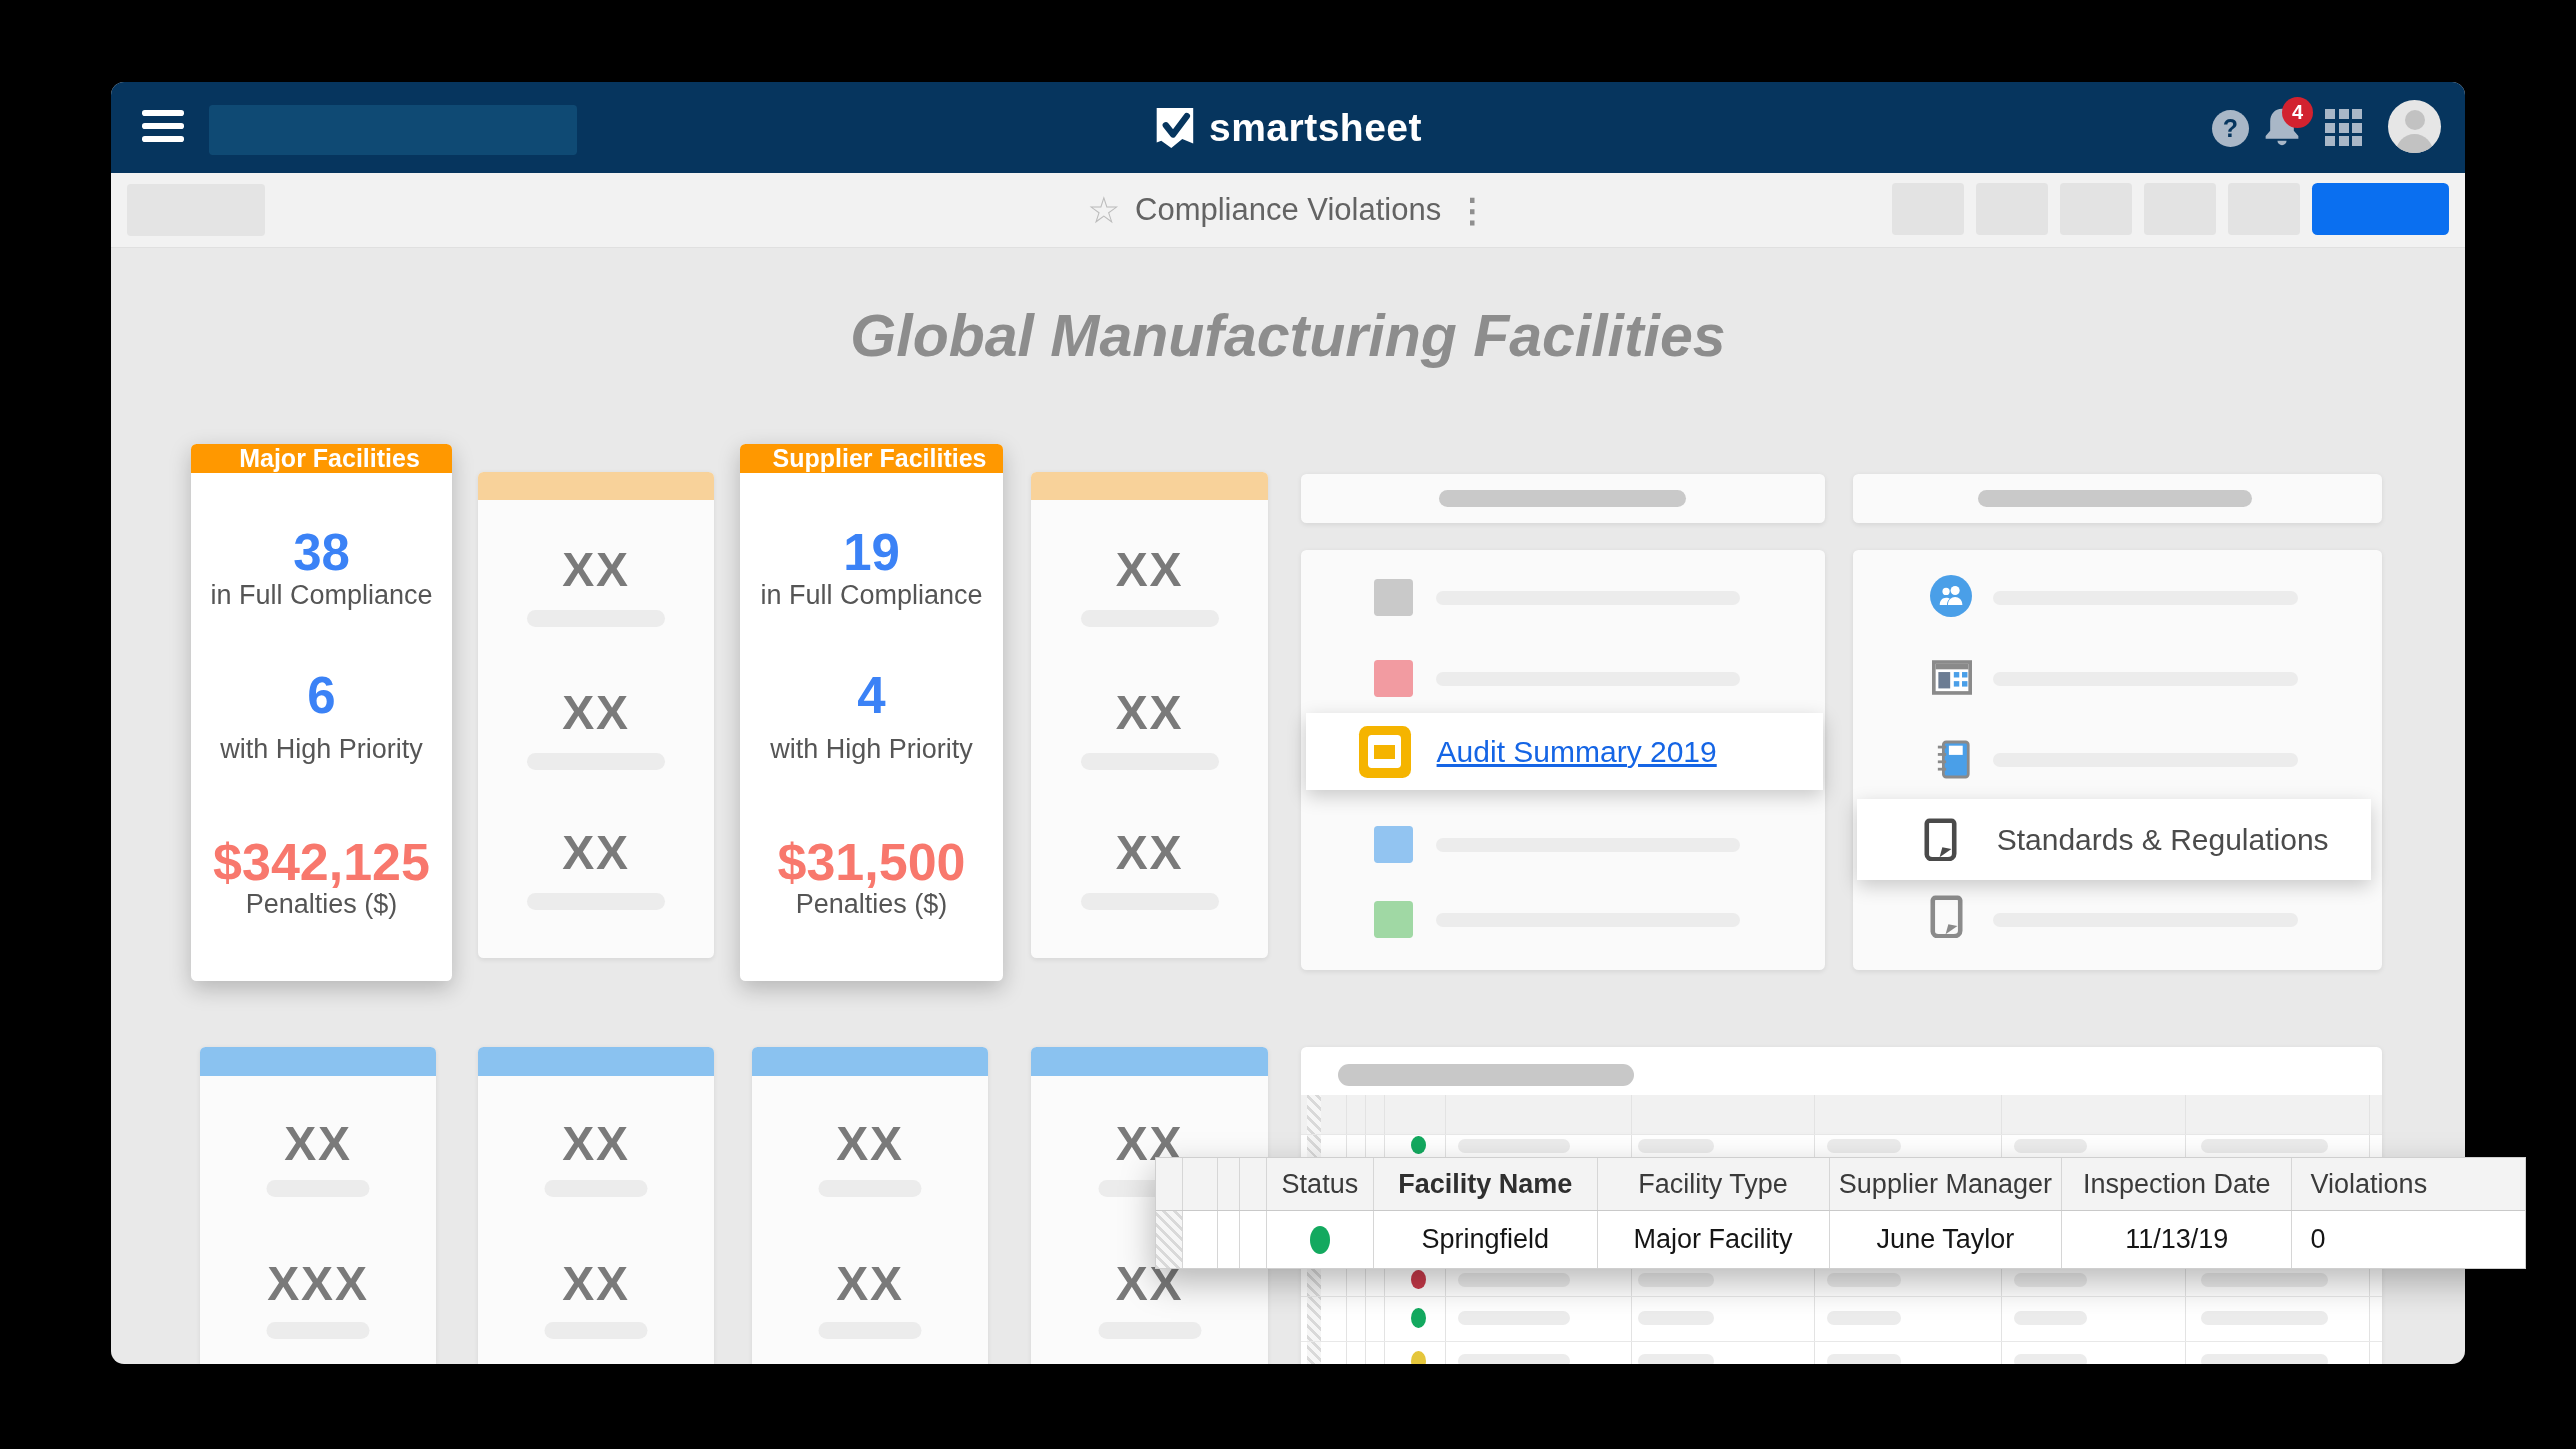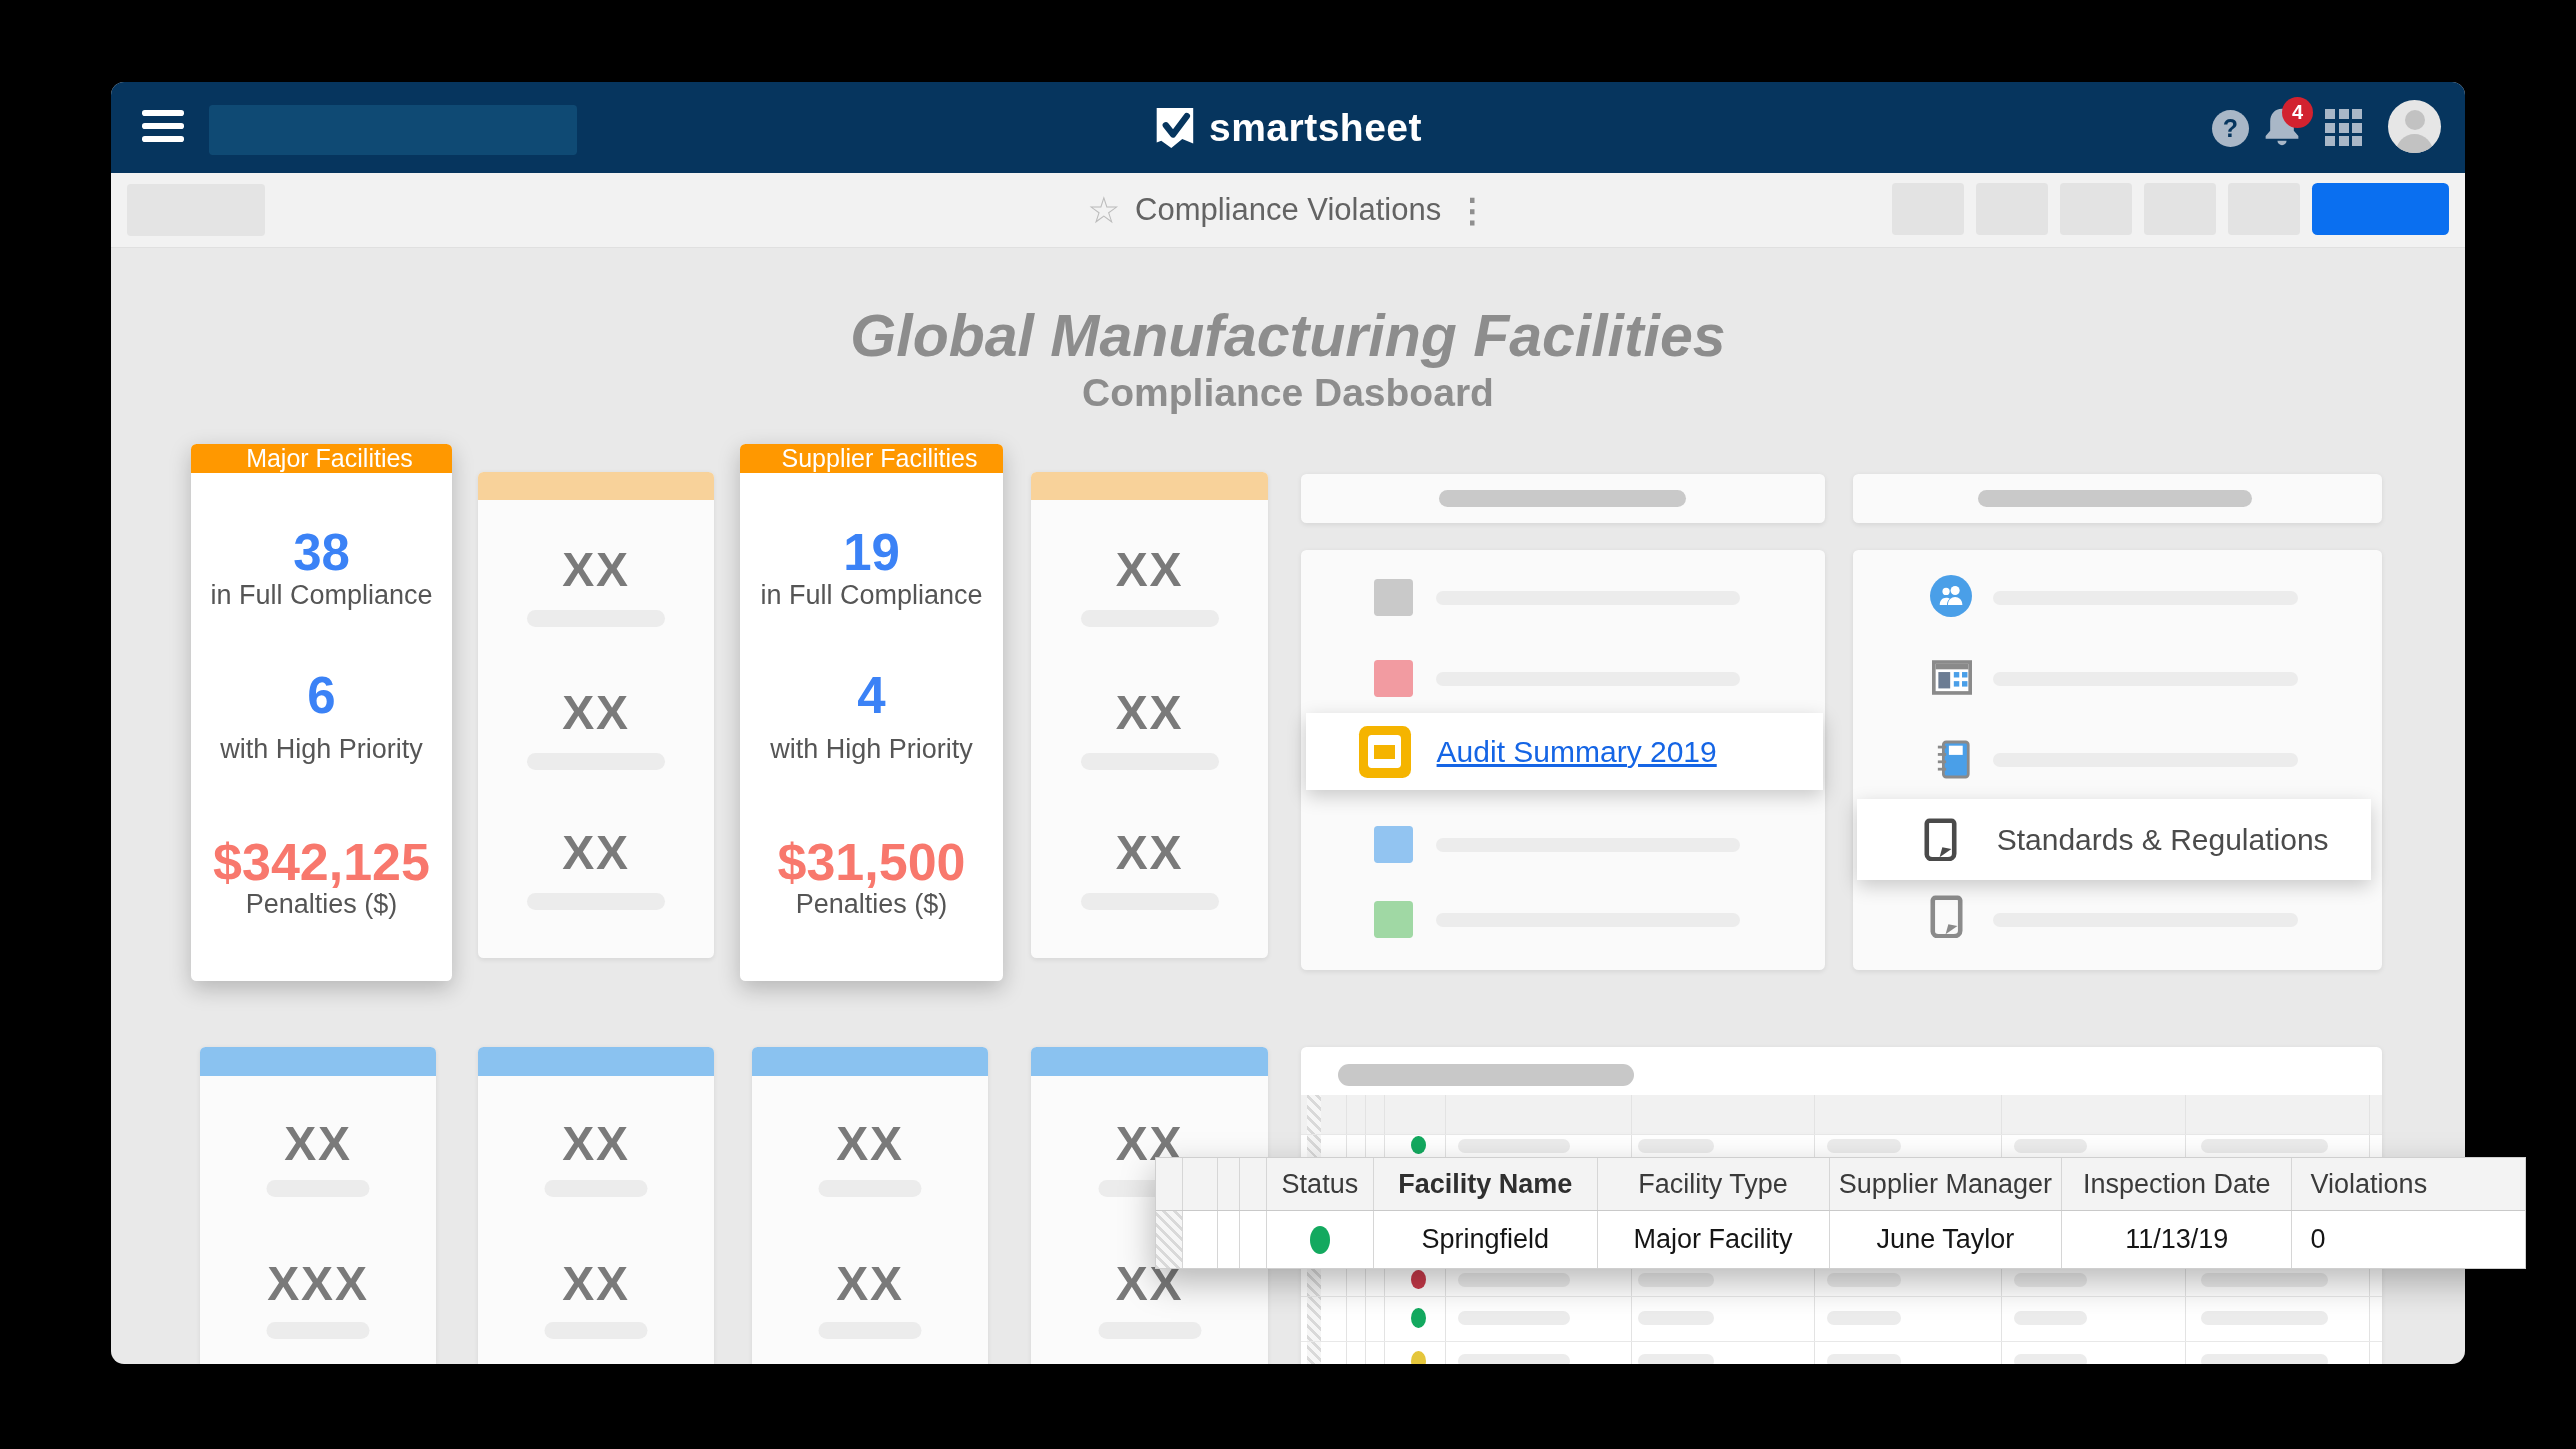--- a/index.html
+++ b/index.html
@@ -41,21 +41,21 @@
   
   .h-title{position:absolute;left:0;top:220px;width:100%;text-align:center;
            font-size:59px;font-weight:bold;color:#8d8d8d;font-style:italic;}
   .h-sub{position:absolute;left:0;top:289px;width:100%;text-align:center;
          font-size:39px;font-weight:bold;color:#8d8d8d;}
   
   .card{position:absolute;background:#fbfbfb;border-radius:5.5px;box-shadow:0 1.8px 5.5px rgba(0,0,0,.08);}
   .card.pop{background:#fff;box-shadow:0 7.4px 22px rgba(0,0,0,.22);}
   .card-head{position:absolute;left:0;top:0;width:100%;height:28.5px;border-radius:5.5px 5.5px 0 0;
              display:flex;align-items:center;justify-content:center;}
-  .card-head span{color:#fff;font-size:25px;font-weight:normal;margin-left:16px;}
+  .card-head span{color:#fff;font-size:25px;font-weight:bold;margin-left:16px;}
   .ctext{position:absolute;left:0;width:100%;text-align:center;}
   .bigval{font-size:51px;font-weight:bold;color:#3b82f6;}
   .medlab{font-size:27px;color:#555;}
   .penval{font-size:52px;font-weight:bold;color:#f8786d;}
   .xx{font-size:48px;font-weight:bold;color:#7a7a7a;letter-spacing:1.8px;}
   .pill{position:absolute;background:#ececec;border-radius:919px;}
   .cpill{left:50%;transform:translateX(-50%);}
   .sq{position:absolute;width:39px;height:37px;border-radius:3.7px;}
   .hl-row{position:absolute;background:#fff;box-shadow:0 5.5px 18.4px rgba(0,0,0,.2);
           display:flex;align-items:center;z-index:3;}
@@ -146,21 +146,20 @@
       <div class="ph-btn"></div>
       <div class="ph-btn"></div>
       <div class="ph-btn"></div>
       <div class="ph-btn"></div>
       <div class="ph-btn"></div>
       <div class="blue-btn"></div>
     </div>
   </div>
 
   <div class="h-title">Global Manufacturing Facilities</div>
-  <div class="h-sub">Compliance Dasboard</div>
 
   <div class="card pop" style="left:80px;top:362px;width:261px;height:537px;">
     <div class="card-head" style="background:#ff9800;">
       <span>Major Facilities</span>
     </div>
     <div class="ctext bigval" style="top:79px;">38</div>
     <div class="ctext medlab" style="top:136px;">in Full Compliance</div>
     <div class="ctext bigval" style="top:222px;">6</div>
     <div class="ctext medlab" style="top:290px;">with High Priority</div>
     <div class="ctext penval" style="top:388px;">$342,125</div>

